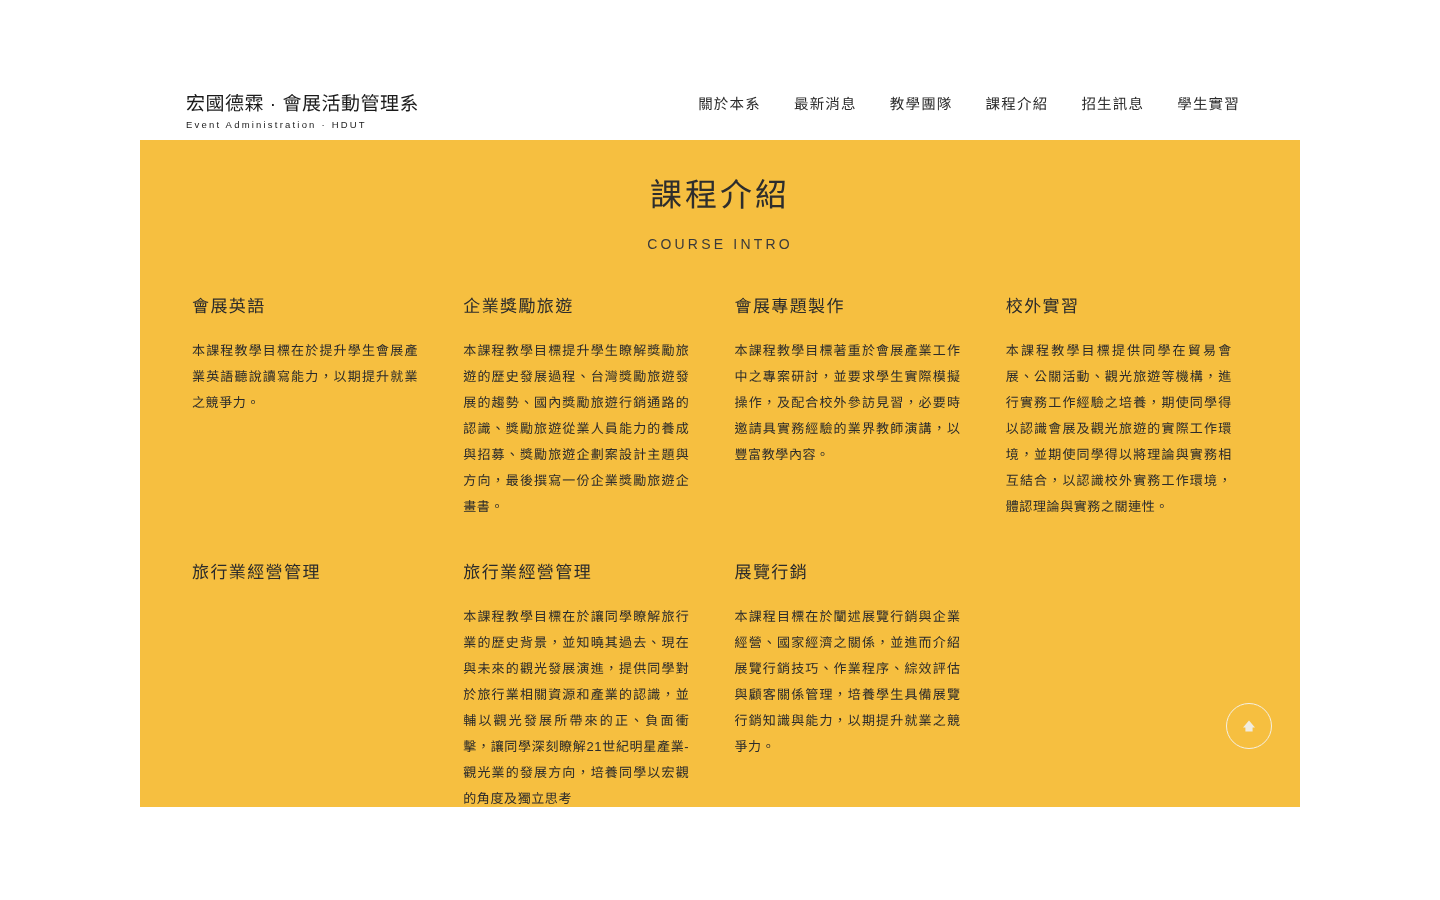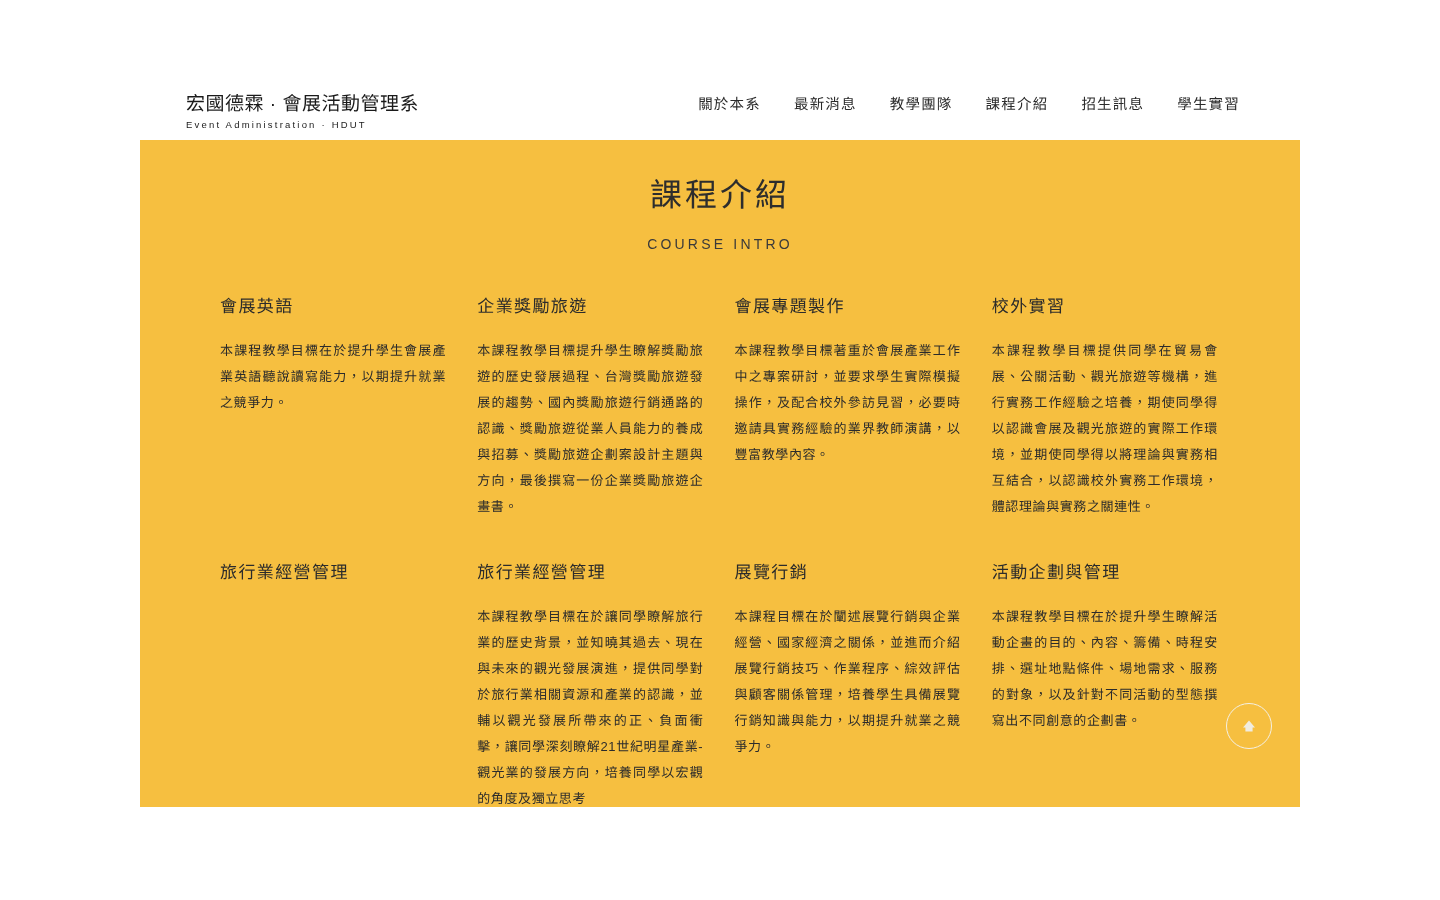--- a/index.html
+++ b/index.html
@@ -90,21 +90,21 @@
   }
   .page-subtitle {
     margin-top: 0;
     font-size: 14px;
     color: #3a3a3a;
     letter-spacing: 3.2px;
   }
 
   .course-grid {
     margin-top: 44px;
-    padding: 0 80px;
+    padding: 0 52px;
     display: grid;
     grid-template-columns: repeat(4, 1fr);
     column-gap: 29px;
     row-gap: 0;
   }
   .course-card {
     width: 226px;
   }
   .course-name {
     font-size: 17px;
@@ -196,24 +196,20 @@
         <div class="course-name">旅行業經營管理</div>
       </div>
       <div class="course-card">
         <div class="course-name">旅行業經營管理</div>
         <div class="course-desc">本課程教學目標在於讓同學瞭解旅行業的歷史背景，並知曉其過去、現在與未來的觀光發展演進，提供同學對於旅行業相關資源和產業的認識，並輔以觀光發展所帶來的正、負面衝擊，讓同學深刻瞭解21世紀明星產業-觀光業的發展方向，培養同學以宏觀的角度及獨立思考</div>
       </div>
       <div class="course-card">
         <div class="course-name">展覽行銷</div>
         <div class="course-desc">本課程目標在於闡述展覽行銷與企業經營、國家經濟之關係，並進而介紹展覽行銷技巧、作業程序、綜效評估與顧客關係管理，培養學生具備展覽行銷知識與能力，以期提升就業之競爭力。</div>
       </div>
-      <div class="course-card">
-        <div class="course-name">活動企劃與管理</div>
-        <div class="course-desc">本課程教學目標在於提升學生瞭解活動企畫的目的、內容、籌備、時程安排、選址地點條件、場地需求、服務的對象，以及針對不同活動的型態撰寫出不同創意的企劃書。</div>
-      </div>
 
     </div>
   </section>
 
   <div class="back-to-top" title="">
     <span>
       <svg width="18" height="18" viewBox="0 0 18 18" aria-hidden="true">
         <path d="M9 3.5 L15 10.5 L12.6 10.5 L12.6 14.5 L5.4 14.5 L5.4 10.5 L3 10.5 Z" fill="#f0ece0"></path>
       </svg>
     </span>

